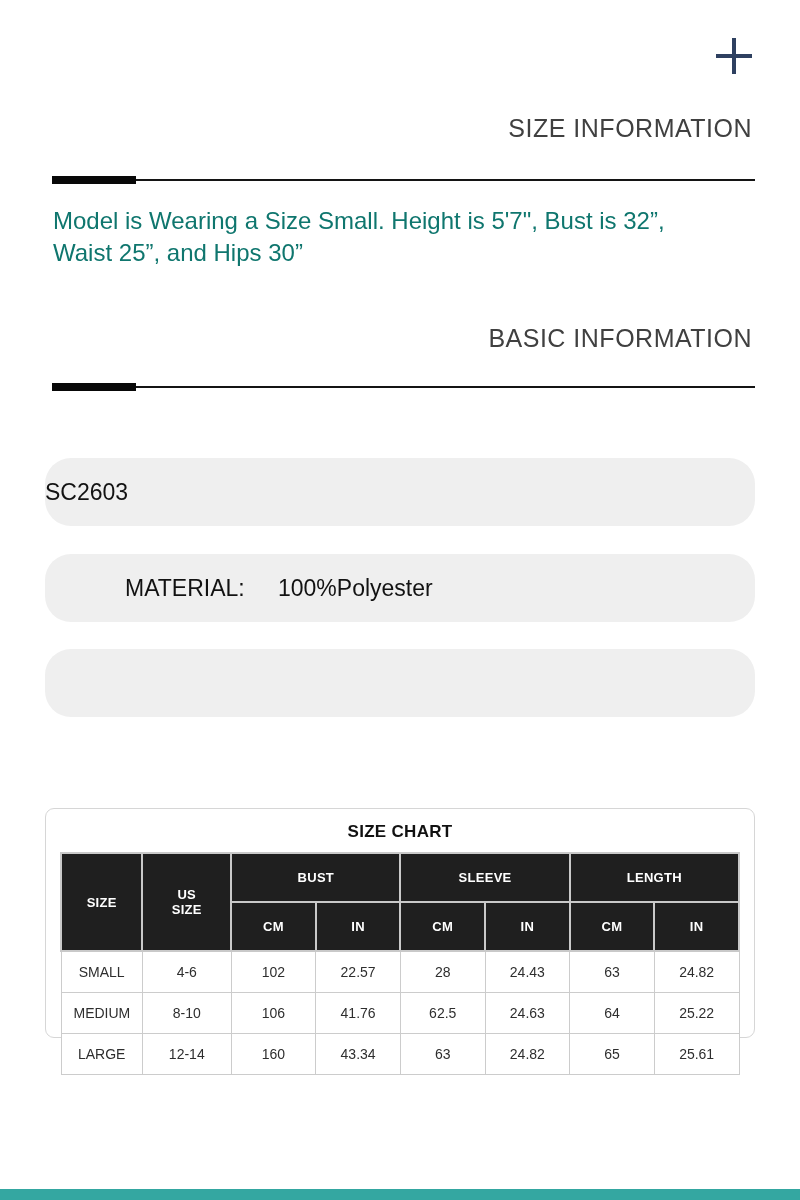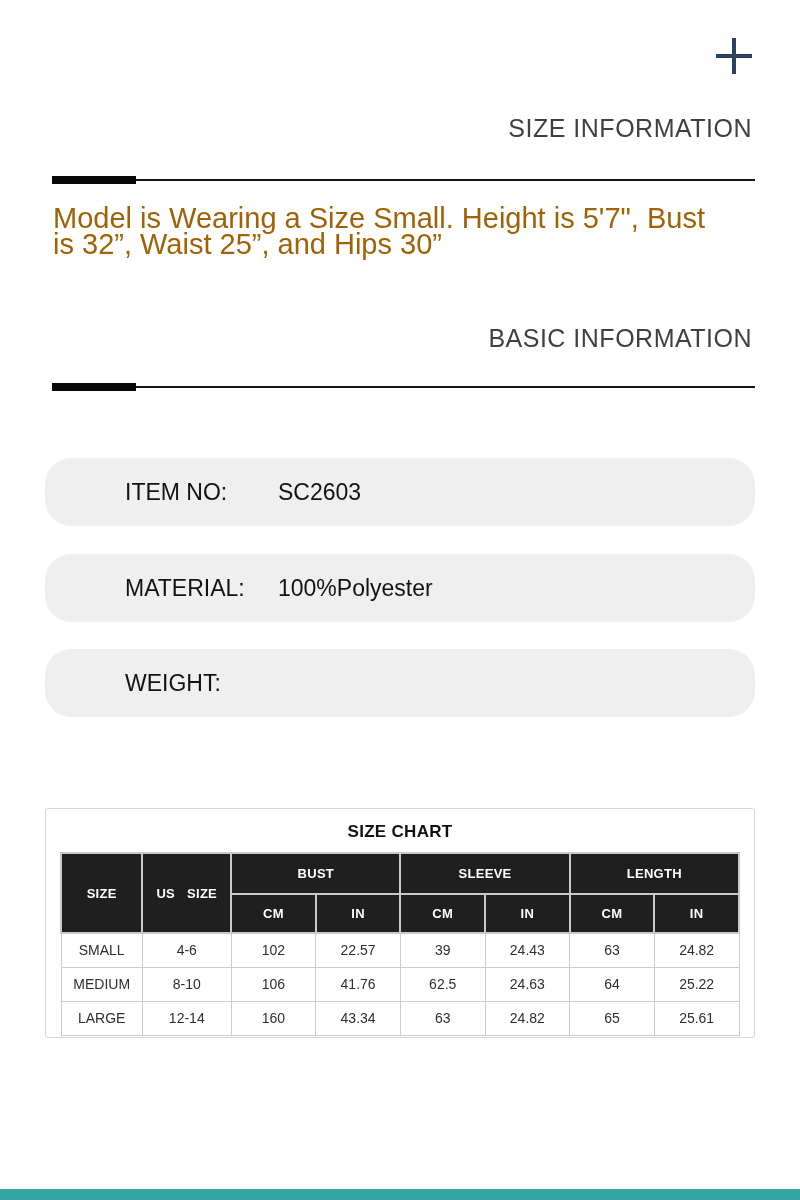--- a/index.html
+++ b/index.html
@@ -28,60 +28,60 @@
 
   
   .divider { position: absolute; left: 52px; right: 45px; height: 8px; }
   .divider .thin-line { position: absolute; top: 3px; left: 0; right: 0; height: 2px; background: #141414; }
   .divider .thick-seg { position: absolute; top: 0; left: 0; width: 84px; height: 8px; background: #080808; }
   #divider-1 { top: 176px; }
   #divider-2 { top: 383px; }
 
   .model-text {
     position: absolute; top: 205px; left: 53px; width: 655px;
-    font-size: 29px; line-height: 26px; color: #a16207;
+    font-size: 24px; line-height: 32px; color: #0f766e;
   }
 
   
   .info-box {
     position: absolute; left: 45px; width: 710px; height: 68px;
     background: #efefef; border-radius: 26px;
     display: flex; align-items: center;
     font-size: 23px; color: #121212;
   }
   .info-box .label { margin-left: 80px; width: 153px; flex: none; }
   #info-box-0 { top: 458px; }
   #info-box-1 { top: 554px; }
   #info-box-2 { top: 649px; }
 
   
   .size-chart {
     position: absolute; left: 45px; top: 808px; width: 710px; height: 230px;
-    border: 1px solid #d6d6d6; border-radius: 3px; background: #fff;
+    border: 1px solid #d6d6d6; border-radius: 9px; background: #fff;
   }
   .size-chart .chart-title {
     margin: 13px 0 10px; text-align: center;
     font-size: 17px; font-weight: 700; color: #111; letter-spacing: 0.3px;
   }
   .size-chart table {
     border-collapse: collapse; margin: 0 auto; width: 680px;
     table-layout: fixed; font-size: 14px;
   }
   .size-chart thead th {
     background: #1f1f1f; color: #ffffff;
     font-size: 13px; font-weight: 700; letter-spacing: 0.3px;
-    border: 2px solid #c9c9c9; padding: 8px;
+    border: 2px solid #c9c9c9; padding: 16px;
   }
   .size-chart th.group-th { height: 34px; }
   .size-chart th.sub-th { height: 32px; }
   .size-chart th.span-th { height: 80px; }
   .size-chart th.us-size-th { word-spacing: 8px; }
   .size-chart tbody td {
     height: 34px; text-align: center; color: #2e2e2e;
-    border: 1px solid #cccccc; padding: 1px; background: #fff;
+    border: 1px solid #cccccc; padding: 12px; background: #fff;
   }
   .size-chart col.c-size { width: 12%; }
   .size-chart col.c-us { width: 13.1%; }
   .size-chart col.c-m { width: 12.483%; }
 
   
   .accent-bar { position: absolute; left: 0; bottom: 0; width: 800px; height: 11px; background: #34a7a1; }
 </style>
 </head>
 <body>
@@ -101,31 +101,29 @@
 <div class="model-text">Model is Wearing a Size Small. Height is 5'7", Bust is 32”, Waist 25”, and Hips 30”</div>
 
 <div id="basic-info-heading" class="section-heading">BASIC INFORMATION</div>
 
 <div id="divider-2" class="divider">
   <span class="thin-line"></span>
   <span class="thick-seg"></span>
 </div>
 
 <div id="info-box-0" class="info-box">
-  <span class="label">ITEM NO:</span>
   <span class="value">SC2603</span>
 </div>
 
 <div id="info-box-1" class="info-box">
   <span class="label">MATERIAL:</span>
   <span class="value">100%Polyester</span>
 </div>
 
 <div id="info-box-2" class="info-box">
-  <span class="label">WEIGHT:</span>
 </div>
 
 <div class="size-chart">
   <div class="chart-title">SIZE CHART</div>
   <table>
     <colgroup>
       <col class="c-size">
         <col class="c-us">
       <col class="c-m">
         <col class="c-m">
@@ -150,21 +148,21 @@
         <th class="sub-th">CM</th>
         <th class="sub-th">IN</th>
       </tr>
     </thead>
     <tbody>
       <tr>
         <td>SMALL</td>
         <td>4-6</td>
         <td>102</td>
         <td>22.57</td>
-        <td>39</td>
+        <td>28</td>
         <td>24.43</td>
         <td>63</td>
         <td>24.82</td>
       </tr>
       <tr>
         <td>MEDIUM</td>
         <td>8-10</td>
         <td>106</td>
         <td>41.76</td>
         <td>62.5</td>

